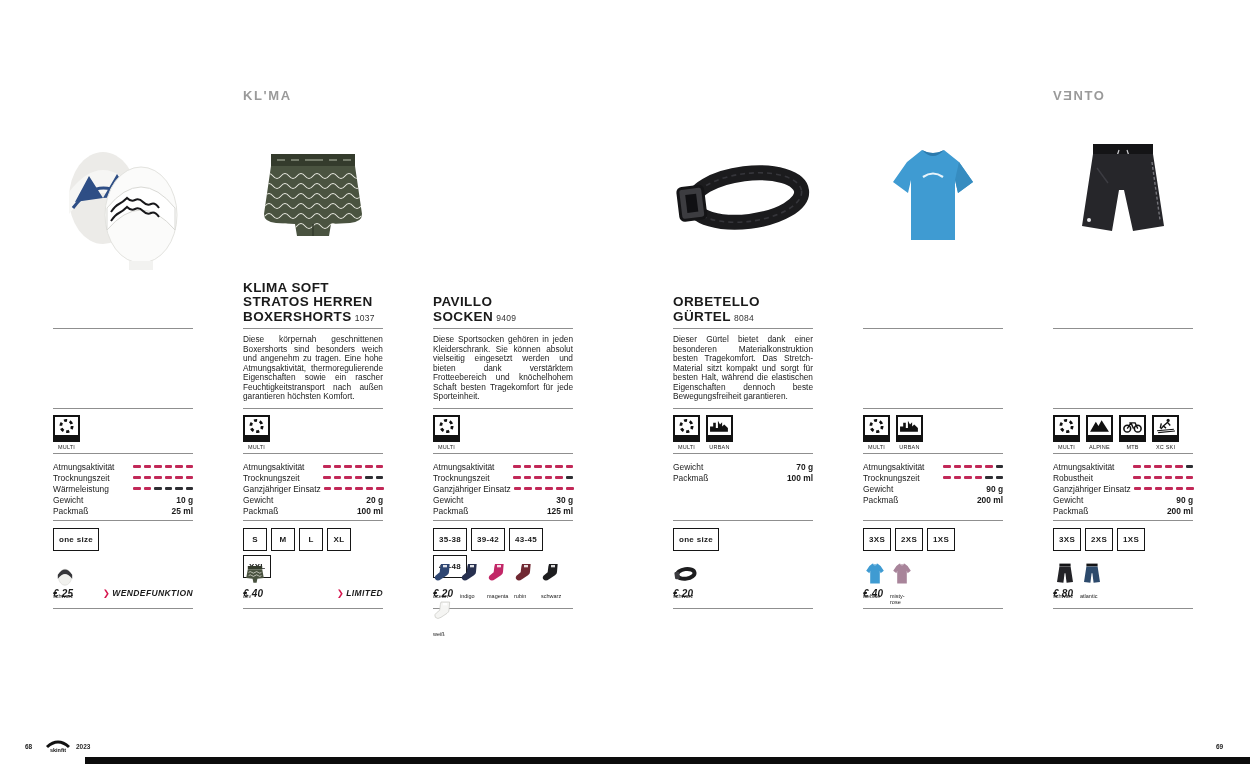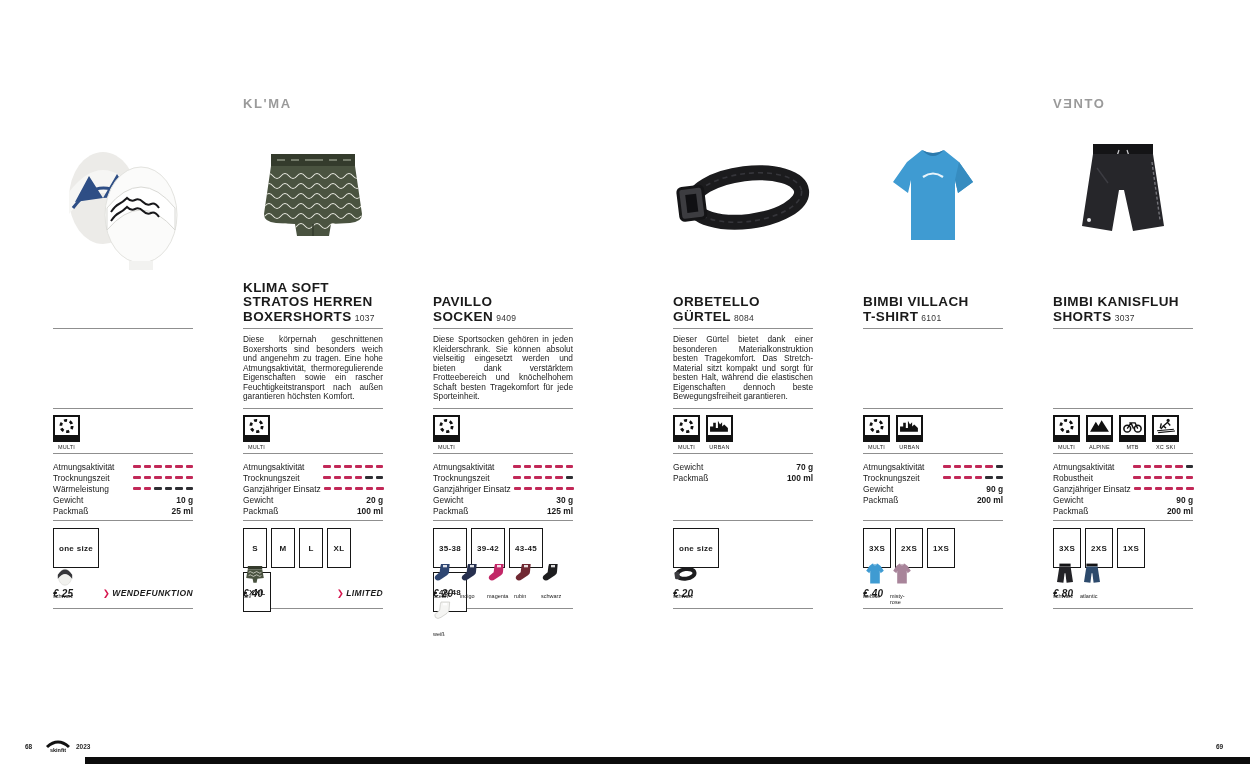--- a/index.html
+++ b/index.html
@@ -1,21 +1,21 @@
 <!DOCTYPE html>
 <html><head>
 <meta charset="utf-8">
 <style>
   html,body{margin:0;padding:0;}
   body{
     width:1250px;height:764px;position:relative;background:#ffffff;
     font-family:"Liberation Sans","DejaVu Sans",sans-serif;color:#1a1a1a;
     overflow:hidden;
   }
-  .cat{position:absolute;top:96px;font-size:13px;font-weight:700;color:#9a9a9a;letter-spacing:1.6px;}
+  .cat{position:absolute;top:88px;font-size:13px;font-weight:700;color:#9a9a9a;letter-spacing:1.6px;}
   .cat-left{left:243px;}
   .cat-right{left:1053px;}
 
   .col{position:absolute;top:120px;width:140px;height:540px;}
   .hero{position:absolute;top:0;left:0;width:140px;height:150px;}
   .titleblock{position:absolute;top:147px;left:0;width:140px;height:58px;display:flex;flex-direction:column;justify-content:flex-end;}
   .t-line{font-size:13.5px;line-height:14.5px;font-weight:800;letter-spacing:.4px;white-space:nowrap;}
   .sku{font-size:8.5px;font-weight:400;letter-spacing:.3px;color:#333;margin-left:3px;}
   .rule{position:absolute;left:0;width:140px;height:1px;background:#8f8f8f;}
   .r1{top:208px}.r2{top:288px}.r3{top:333px}.r4{top:400px}.r5{top:488px}
@@ -27,21 +27,21 @@
   .act-bar{position:absolute;left:0;right:0;bottom:0;height:5px;background:#121212;}
   .act-label{font-size:5.5px;letter-spacing:.2px;margin-top:2px;color:#222;}
   .attrs{position:absolute;top:341px;left:0;width:140px;}
   .attr-row{display:flex;justify-content:space-between;align-items:center;height:11px;font-size:8.4px;}
   .attr-label{white-space:nowrap;}
   .dashes{display:flex;align-items:center;}
   .dash{width:7.5px;height:2.6px;margin-left:3px;border-radius:1px;}
   .attr-val{font-weight:700;}
   .sizes{position:absolute;top:408px;left:0;width:142px;}
   .chip{display:inline-flex;align-items:center;justify-content:center;box-sizing:border-box;
-        height:40px;min-width:24px;padding:0 5px;margin:0 4px 4px 0;border:1.5px solid #161616;
+        height:23px;min-width:24px;padding:0 5px;margin:0 4px 4px 0;border:1.5px solid #161616;
         font-size:8px;font-weight:800;letter-spacing:.3px;background:#fff;cursor:pointer;}
   .swatches{position:absolute;top:441px;left:0;width:142px;}
   .swatch{display:inline-block;vertical-align:top;margin-right:3px;text-align:left;cursor:pointer;}
   .swatch-label{font-size:5.5px;color:#222;margin-top:2px;width:24px;line-height:6px;}
   .pricerow{position:absolute;top:468px;left:0;width:140px;display:flex;justify-content:space-between;align-items:flex-start;font-style:italic;}
   .price{font-size:10px;font-weight:800;letter-spacing:.2px;}
   .badge{font-size:8.5px;font-weight:800;letter-spacing:.4px;white-space:nowrap;}
   .chev{font-weight:800;margin-right:2px;}
   .footer-item{position:absolute;font-size:6.5px;}
   .pg{font-weight:800;}
@@ -359,24 +359,20 @@
         <span class="price">€ 20</span>
       </div>
     </div>
     <div class="col" style="left: 863px;">
       <div class="hero"><svg width="140" height="150" viewBox="0 0 140 150">
           <path d="M44,42 L59,30 Q70,37 81,30 L96,42 L110,62 L95,73 L92,60 L92,120 L48,120 L48,60 L45,73 L30,62 Z" fill="#3f9bd2"></path>
           <path d="M96,42 L110,62 L95,73 L92,60 Z" fill="#368cc0"></path>
           <path d="M59,30 Q70,42 81,30 Q70,36 59,30 Z" fill="#2b7aad"></path>
           <path d="M60,57 Q70,50 80,57" stroke="#e9f4fb" stroke-width="2.2" fill="none"></path>
         </svg></div>
-      <div class="titleblock">
-        <div class="t-line">BIMBI VILLACH</div>
-        <div class="t-line">T-SHIRT<span class="sku">6101</span></div>
-      </div>
       <div class="rule r1"></div>
       <div class="rule r2"></div>
       <div class="rule r3"></div>
       <div class="rule r4"></div>
       <div class="rule r5"></div>
       <div class="acts"><div class="act"><div class="act-box">
             <svg width="21" height="16" viewBox="0 0 20 15">
               <circle cx="10" cy="7.5" r="5.4" fill="none" stroke="#111" stroke-width="2.6" stroke-dasharray="3 2.6"></circle>
             </svg>
             <div class="act-bar"></div>
@@ -432,24 +428,20 @@
     </div>
     <div class="col" style="left: 1053px;">
       <div class="hero"><svg width="140" height="150" viewBox="0 0 140 150">
           <path d="M40,24 h60 v10 h-60 z" fill="#141416"></path>
           <path d="M66,30 l-3,9 M74,30 l3,9" stroke="#cfcfd2" stroke-width="1.2"></path>
           <path d="M40,34 L100,34 L111,106 L80,111 L71,70 L66,70 L59,111 L29,106 Z" fill="#26262a"></path>
           <path d="M99,42 L107,100" stroke="#74747a" stroke-width="1.4" stroke-dasharray="3 2"></path>
           <path d="M44,48 l11,15" stroke="#3c3c42" stroke-width="1.4"></path>
           <circle cx="36" cy="100" r="2" fill="#e8e8ea"></circle>
         </svg></div>
-      <div class="titleblock">
-        <div class="t-line">BIMBI KANISFLUH</div>
-        <div class="t-line">SHORTS<span class="sku">3037</span></div>
-      </div>
       <div class="rule r1"></div>
       <div class="rule r2"></div>
       <div class="rule r3"></div>
       <div class="rule r4"></div>
       <div class="rule r5"></div>
       <div class="acts"><div class="act"><div class="act-box">
             <svg width="21" height="16" viewBox="0 0 20 15">
               <circle cx="10" cy="7.5" r="5.4" fill="none" stroke="#111" stroke-width="2.6" stroke-dasharray="3 2.6"></circle>
             </svg>
             <div class="act-bar"></div>

